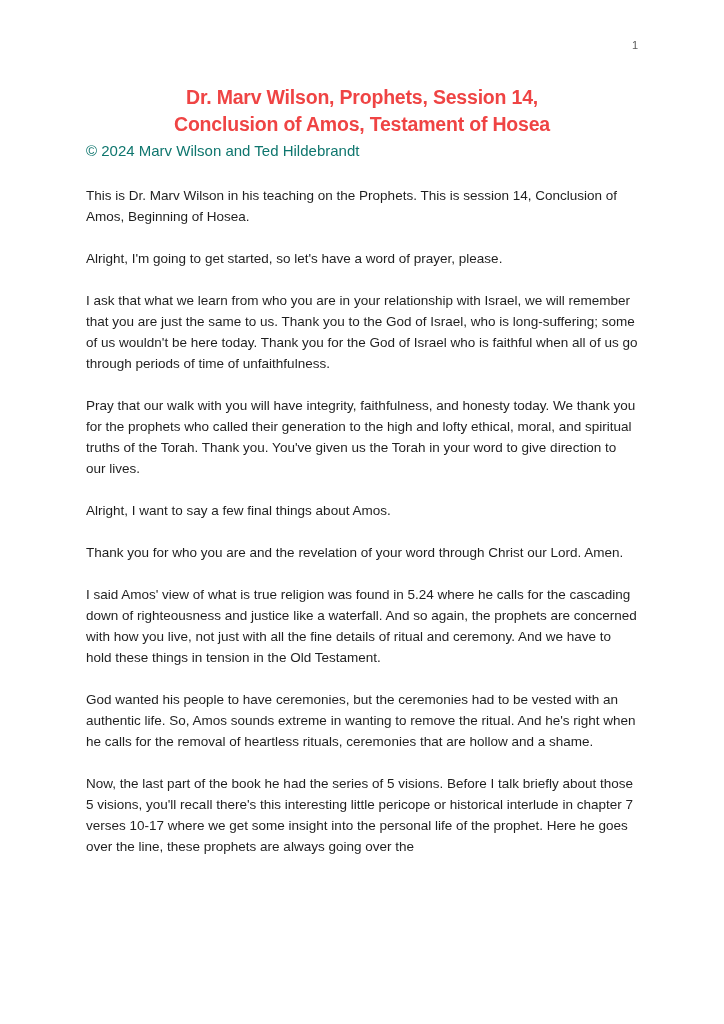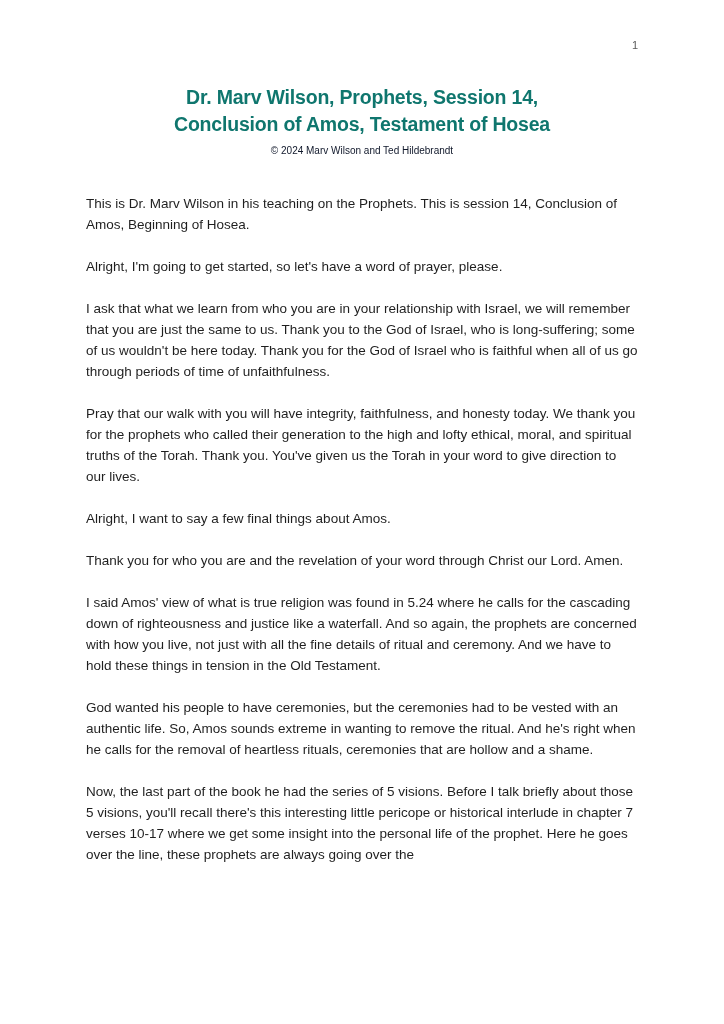--- a/index.html
+++ b/index.html
@@ -20,32 +20,32 @@
     color: #595959;
     height: 14px;
     line-height: 14px;
   }
   .title {
     margin-top: 32px;
     text-align: center;
     font-size: 19.5px;
     font-weight: bold;
     line-height: 27px;
-    color: #0f766e;
+    color: #ef4444;
     letter-spacing: -0.2px;
   }
   .copyright {
-    text-align: center;
-    font-size: 10px;
+    text-align: left;
+    font-size: 15px;
     line-height: 20px;
     margin-top: 3px;
-    color: #0f172a;
+    color: #0f766e;
   }
   .body-text {
-    margin-top: 32px;
+    margin-top: 24px;
     font-size: 13.5px;
     line-height: 21px;
     text-align: left;
     color: #1f1f1f;
   }
   .body-text p {
     margin-bottom: 21px;
   }
 </style>
 </head>

